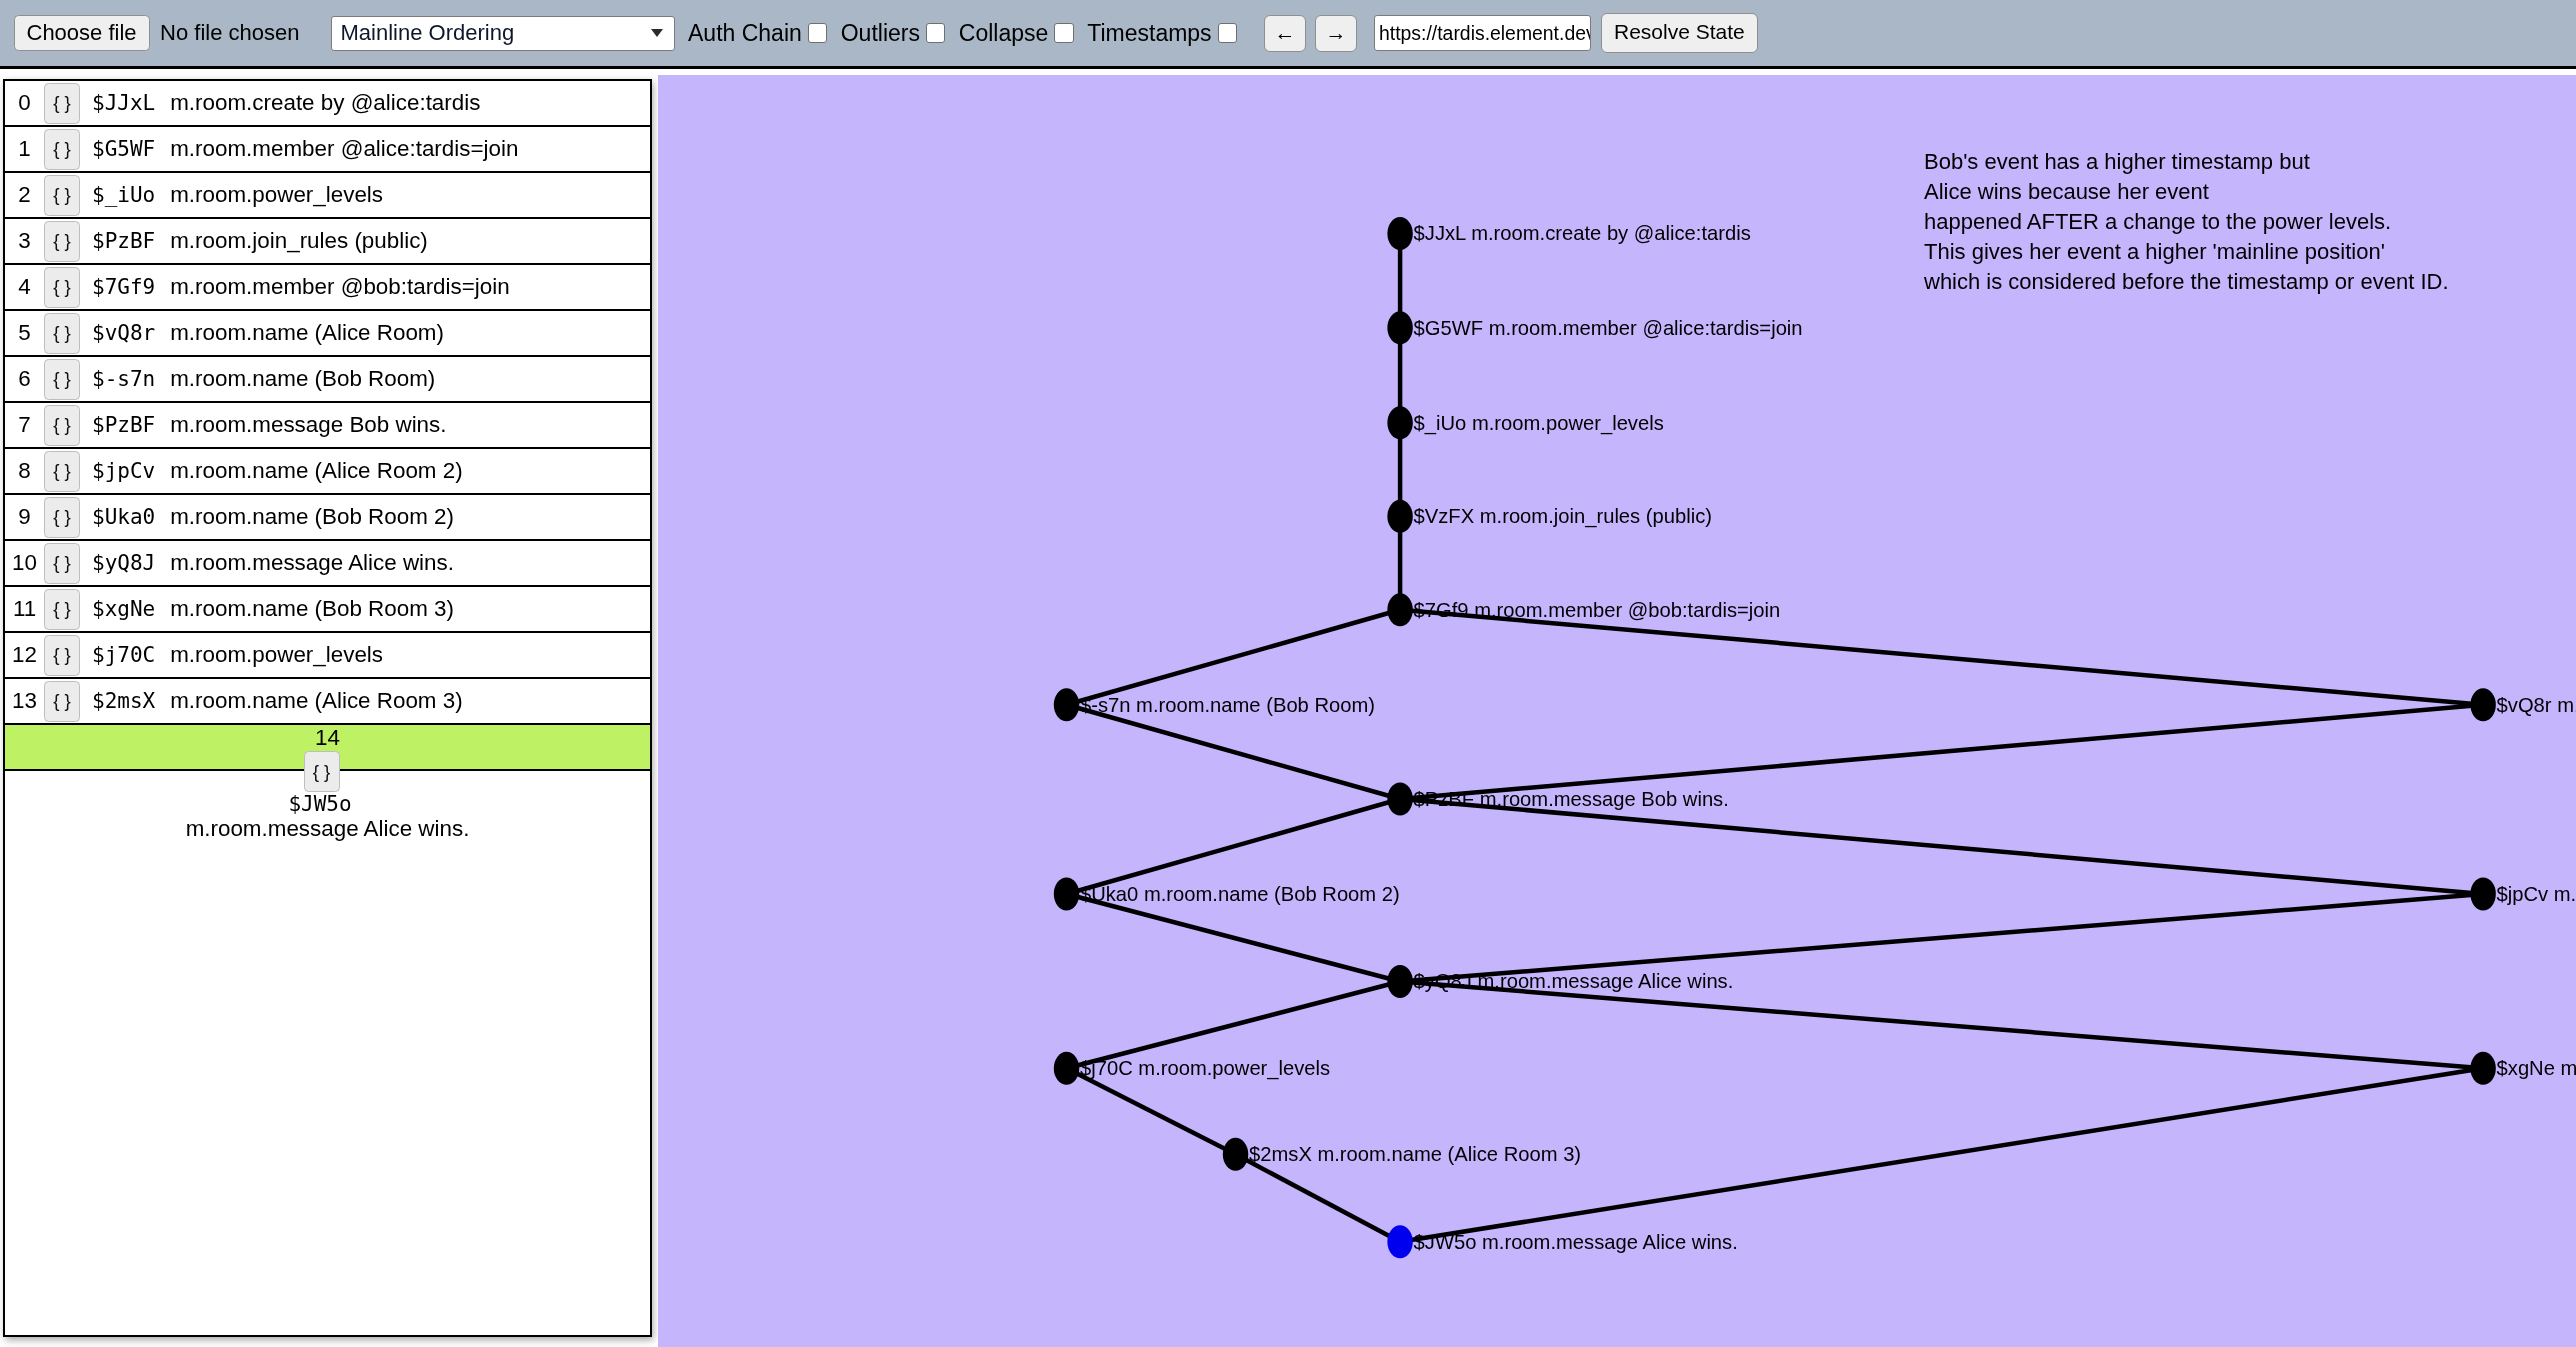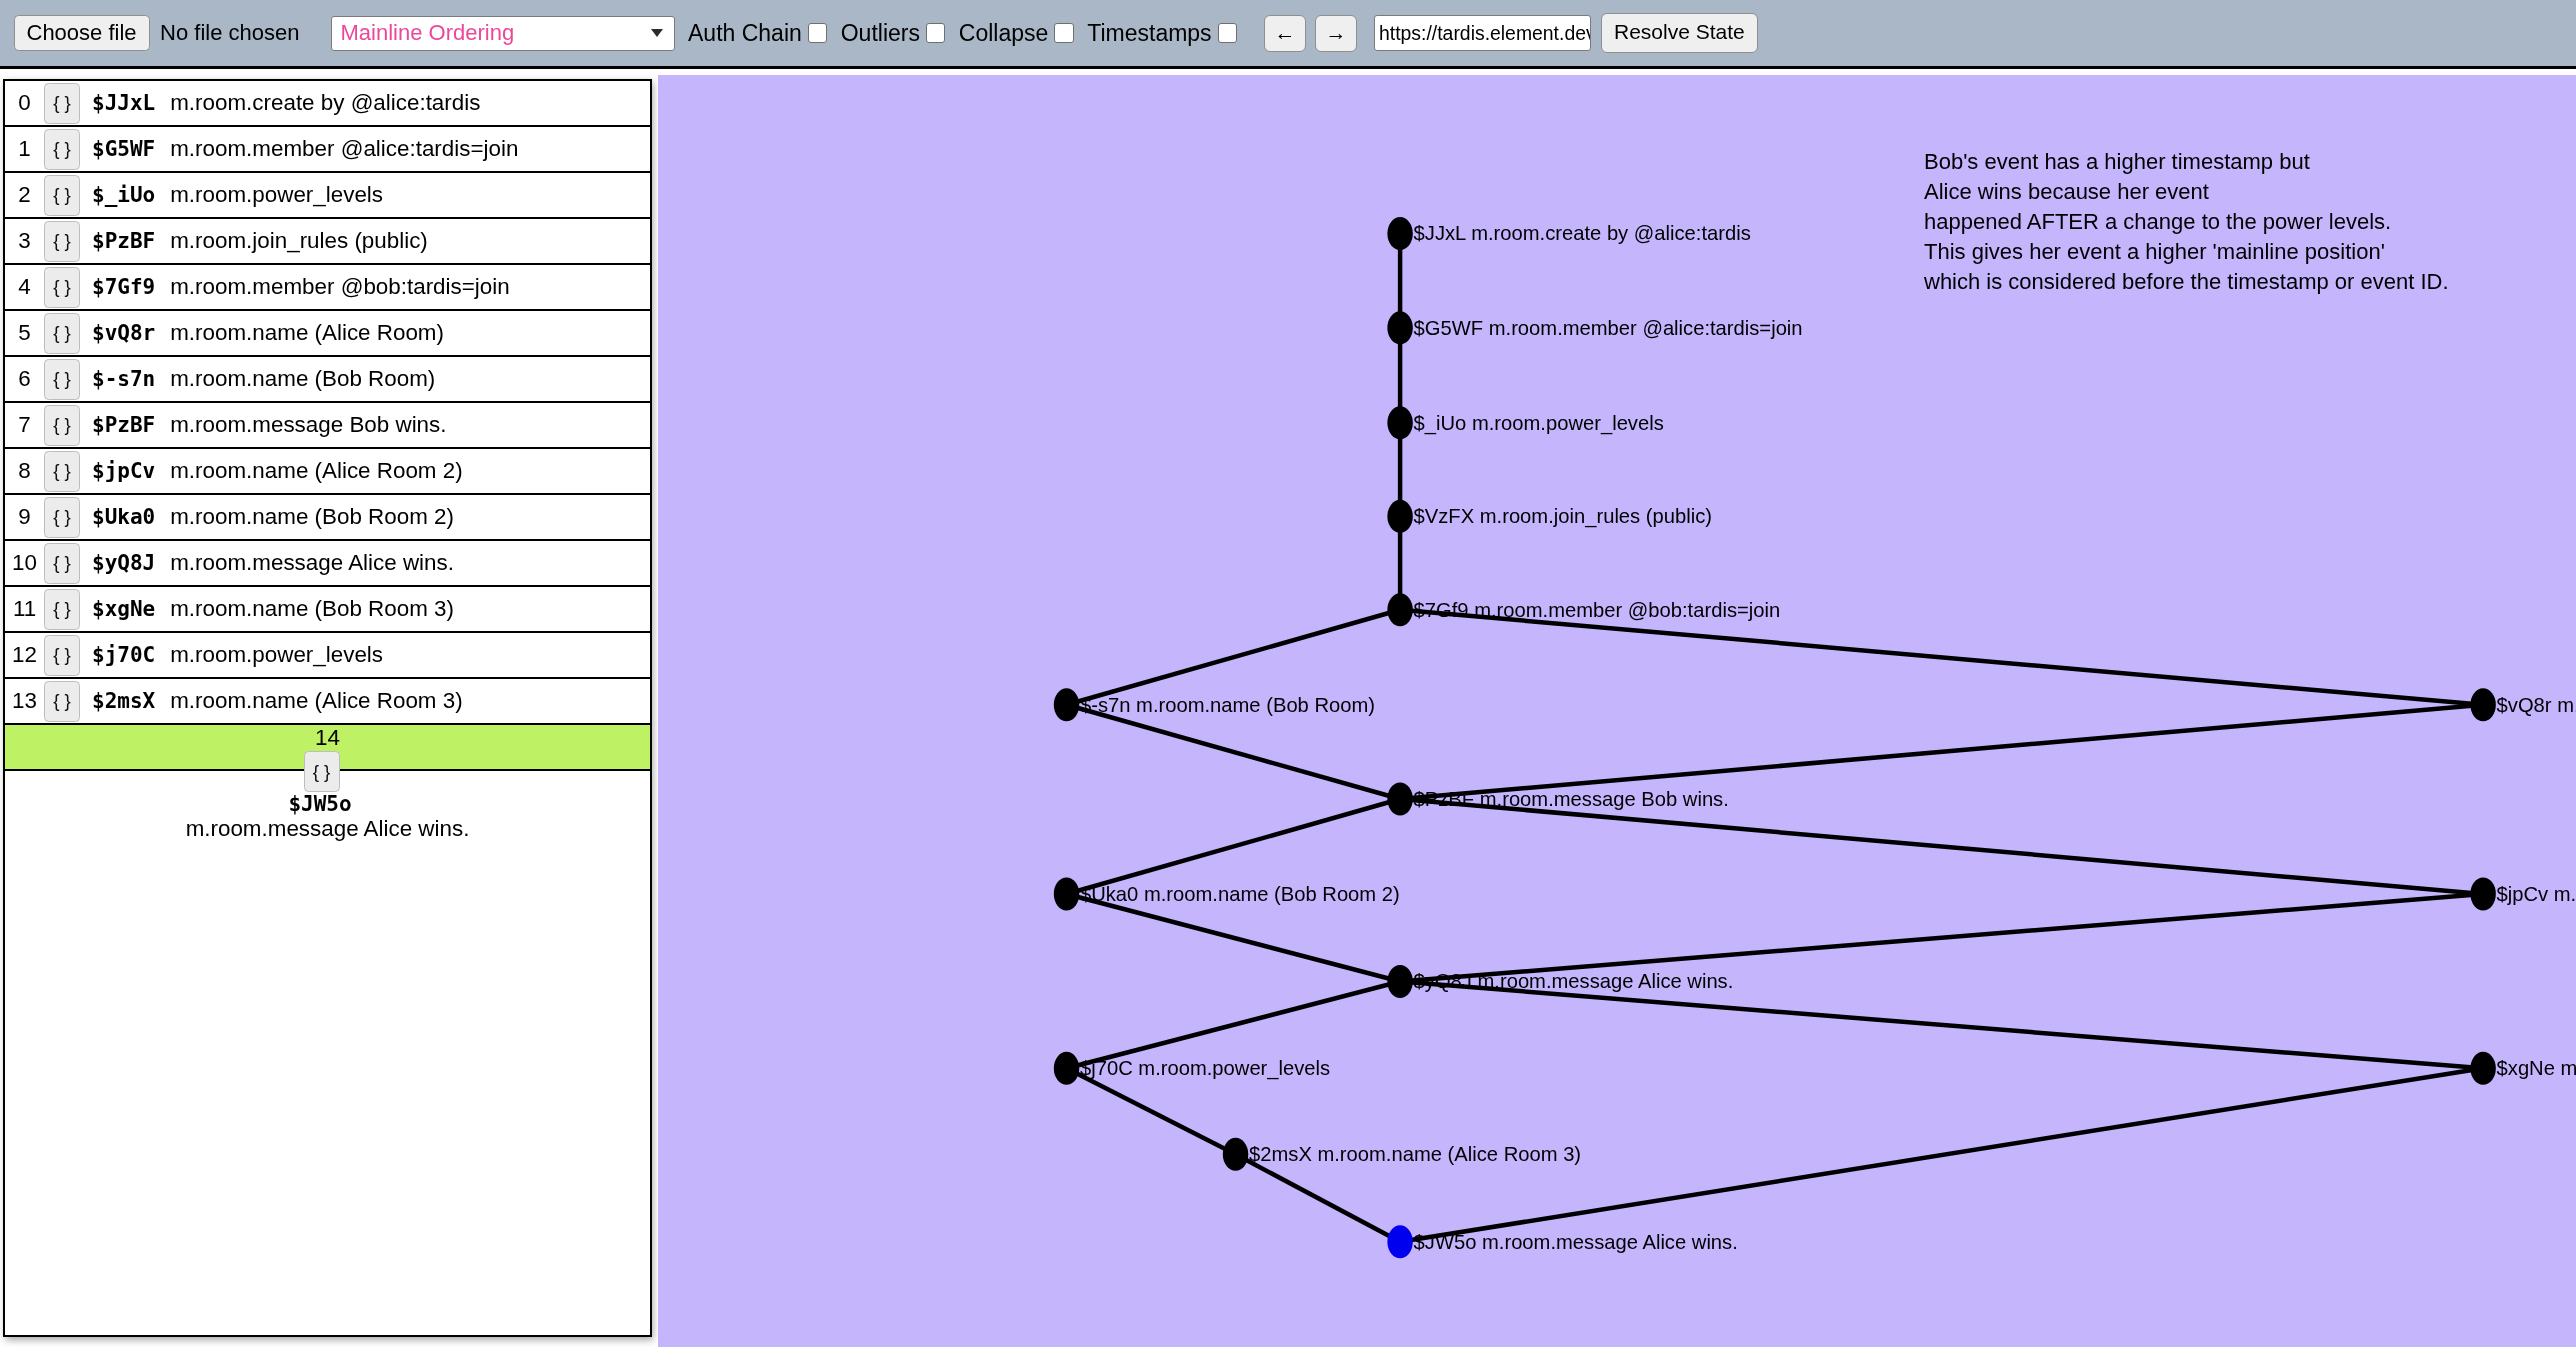--- a/index.html
+++ b/index.html
@@ -56,21 +56,21 @@
     height: 35px;
     background: #ffffff;
     border: 1.5px solid #7b7b7b;
     border-radius: 3px;
     display: flex;
     align-items: center;
     justify-content: space-between;
     padding: 0 7.5px 0 9px;
     box-sizing: border-box;
     font-size: 22px;
-    color: #ec4899;
+    color: #0f172a;
   }
   .chev {
     width: 0; height: 0;
     border-left: 6.7px solid transparent;
     border-right: 6.7px solid transparent;
     border-top: 8.2px solid #2b2b2b;
     margin-right: 3px;
   }
   .tb-check-group {
     display: flex;
@@ -172,21 +172,21 @@
     box-sizing: border-box;
     display: flex;
     align-items: center;
     justify-content: center;
     font-size: 18.7px;
     color: #111;
     margin-right: 12px;
   }
   .ev-id {
     font-family: "DejaVu Sans Mono", monospace;
-    font-weight: bold;
+    font-weight: normal;
     font-size: 21px;
     color: #000;
     margin-right: 15px;
     white-space: nowrap;
   }
   .ev-desc {
     font-size: 22.4px;
     color: #000;
     white-space: nowrap;
   }

